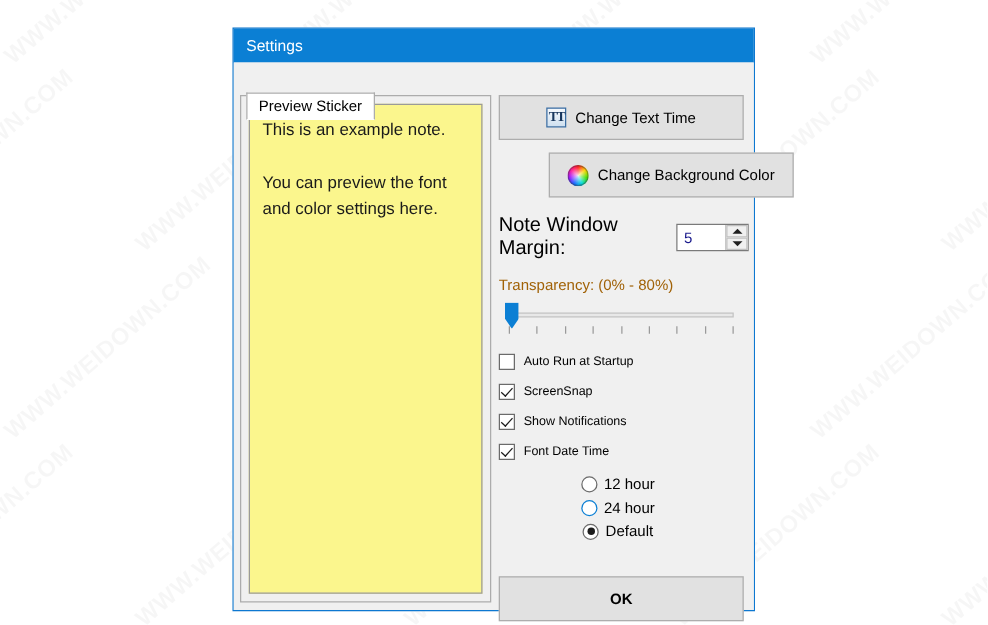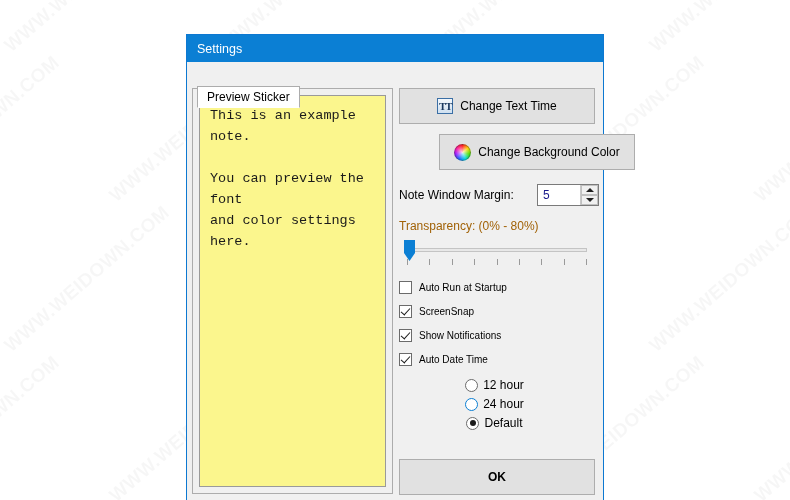--- a/index.html
+++ b/index.html
@@ -36,21 +36,21 @@
     color: rgba(0, 0, 0, 0.035);
     transform: rotate(-41deg);
     transform-origin: left top;
     white-space: nowrap;
   }
 
   
   .window {
     position: absolute;
     left: 186px;
-    top: 34px;
+    top: 22px;
     width: 418px;
     height: 467px;
     background: #f0f0f0;
     border: 1px solid #0d78d1;
     box-sizing: border-box;
     z-index: 10;
   }
 
   .titlebar {
     height: 27px;
@@ -113,21 +113,21 @@
     top: 6px;
     right: 6px;
     bottom: 6px;
     background: #fbf68d;
     border: 1px solid #9a9a9a;
     box-sizing: border-box;
     padding: 9px 10px;
     overflow: hidden;
   }
   .note-text {
-    font-family: Liberation Mono, monospace;
+    font-family: Liberation Sans, sans-serif;
     font-size: 13.5px;
     line-height: 21px;
     color: #1a1a1a;
     white-space: pre-wrap;
     margin: 0;
   }
 
   
   .right-panel {
     position: absolute;
@@ -177,23 +177,22 @@
       conic-gradient(#ff1d1d, #ffd400, #46e000, #00d9d9, #1668ff, #9b18ff, #ff1d9b, #ff1d1d);
     box-shadow: 0 0 0 1px rgba(60,60,60,0.45) inset;
   }
 
   .row-spin {
     margin-top: 14px;
     display: flex;
     align-items: center;
   }
   .lbl {
-    font-size: 12px;
+    font-size: 16px;
     color: #000;
-    text-align: center;
   }
   .spin {
     margin-left: auto;
     width: 62px;
     height: 22px;
     background: #ffffff;
     border: 1px solid #7a7a7a;
     box-sizing: border-box;
     display: flex;
     align-items: stretch;
@@ -438,21 +437,21 @@
             <div class="check-row">
               <span class="cbox checked"></span>
               <span class="check-lbl">ScreenSnap</span>
             </div>
             <div class="check-row">
               <span class="cbox checked"></span>
               <span class="check-lbl">Show Notifications</span>
             </div>
             <div class="check-row">
               <span class="cbox checked"></span>
-              <span class="check-lbl">Auto Date Time</span>
+              <span class="check-lbl">Font Date Time</span>
             </div>
           </div>
 
         <div class="radio-row" id="radio-row">
             <div class="radio-item">
               <span class="rbtn"></span>
               <span class="radio-lbl">12 hour</span>
             </div>
             <div class="radio-item">
               <span class="rbtn hover"></span>

